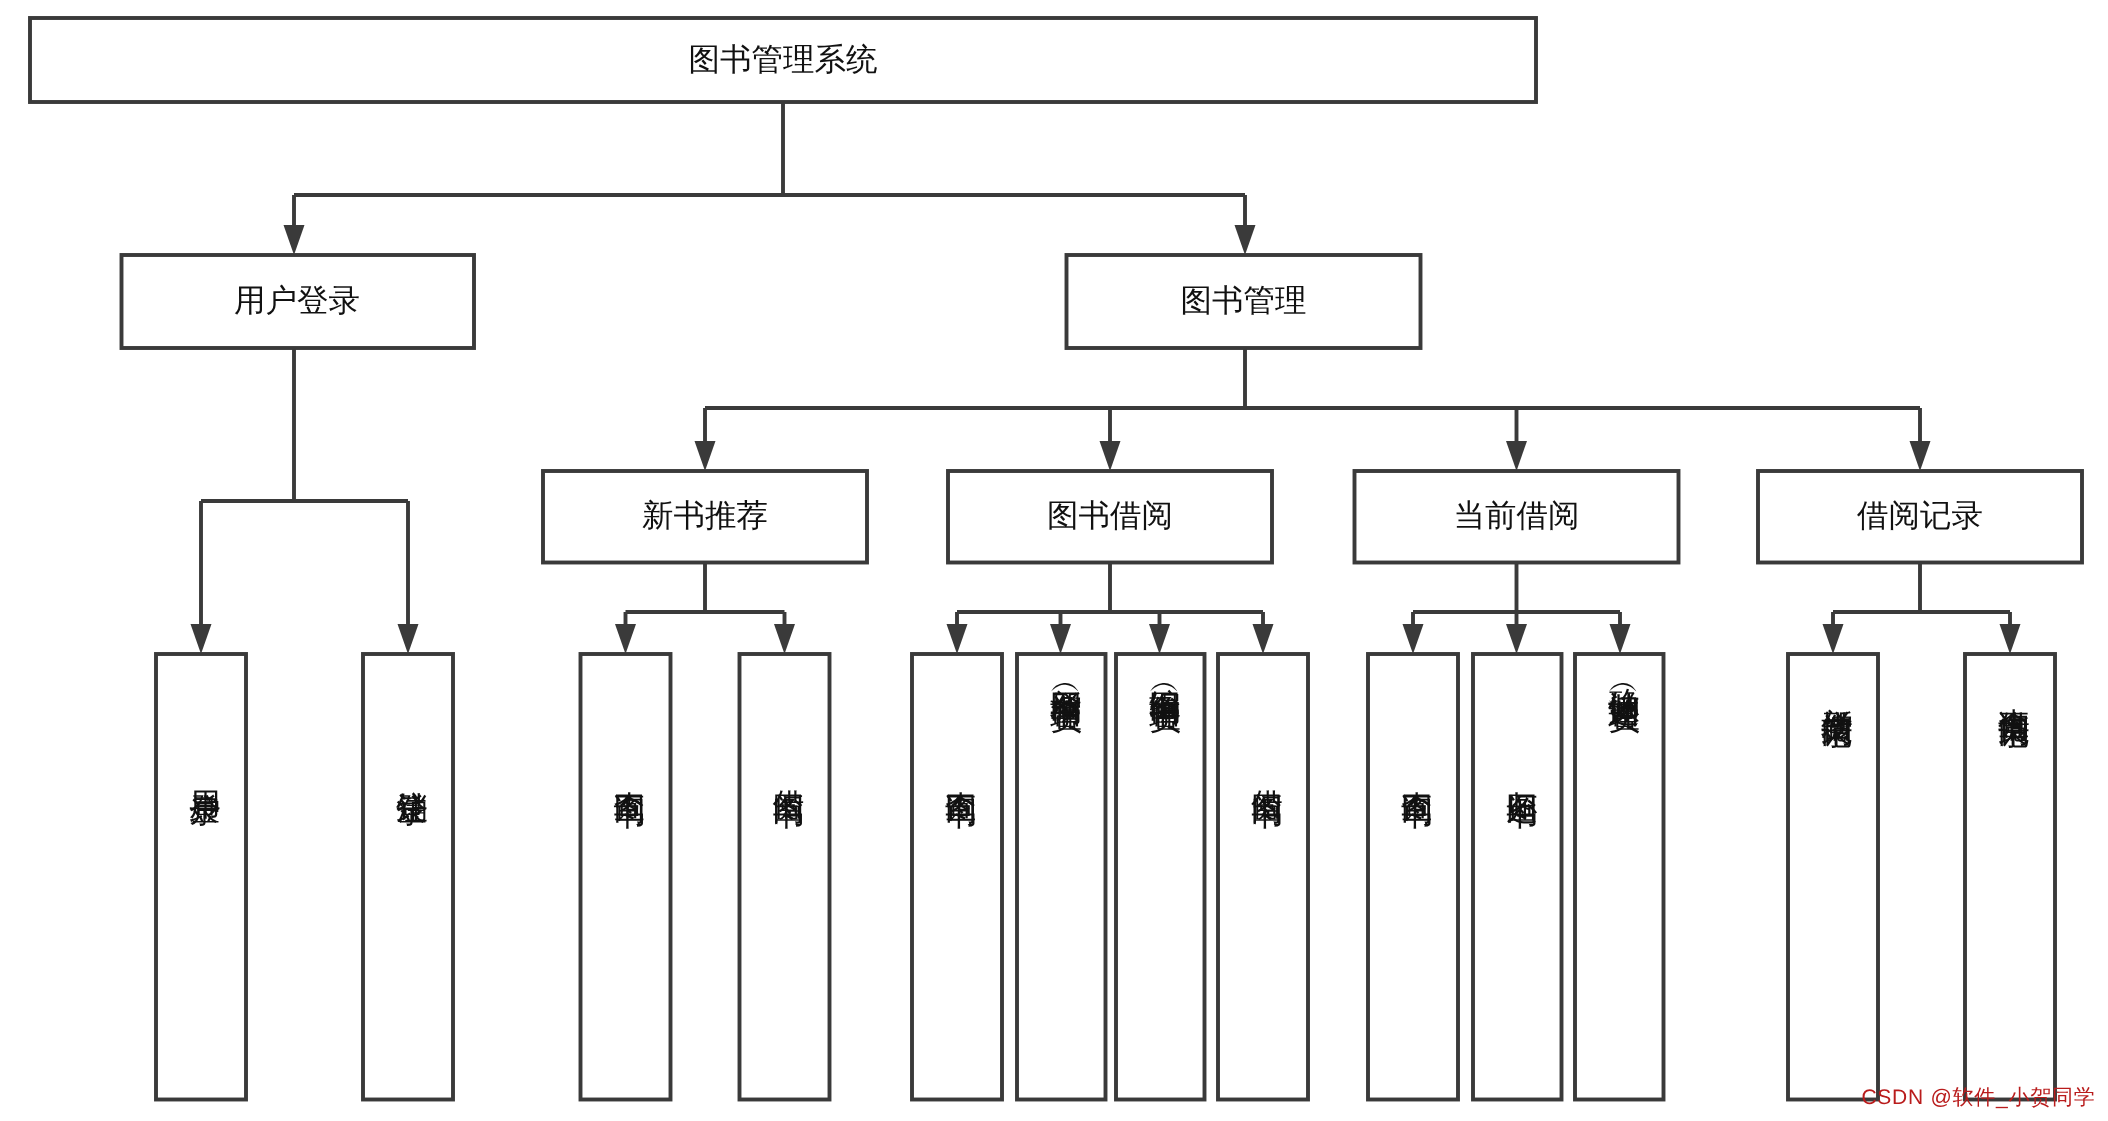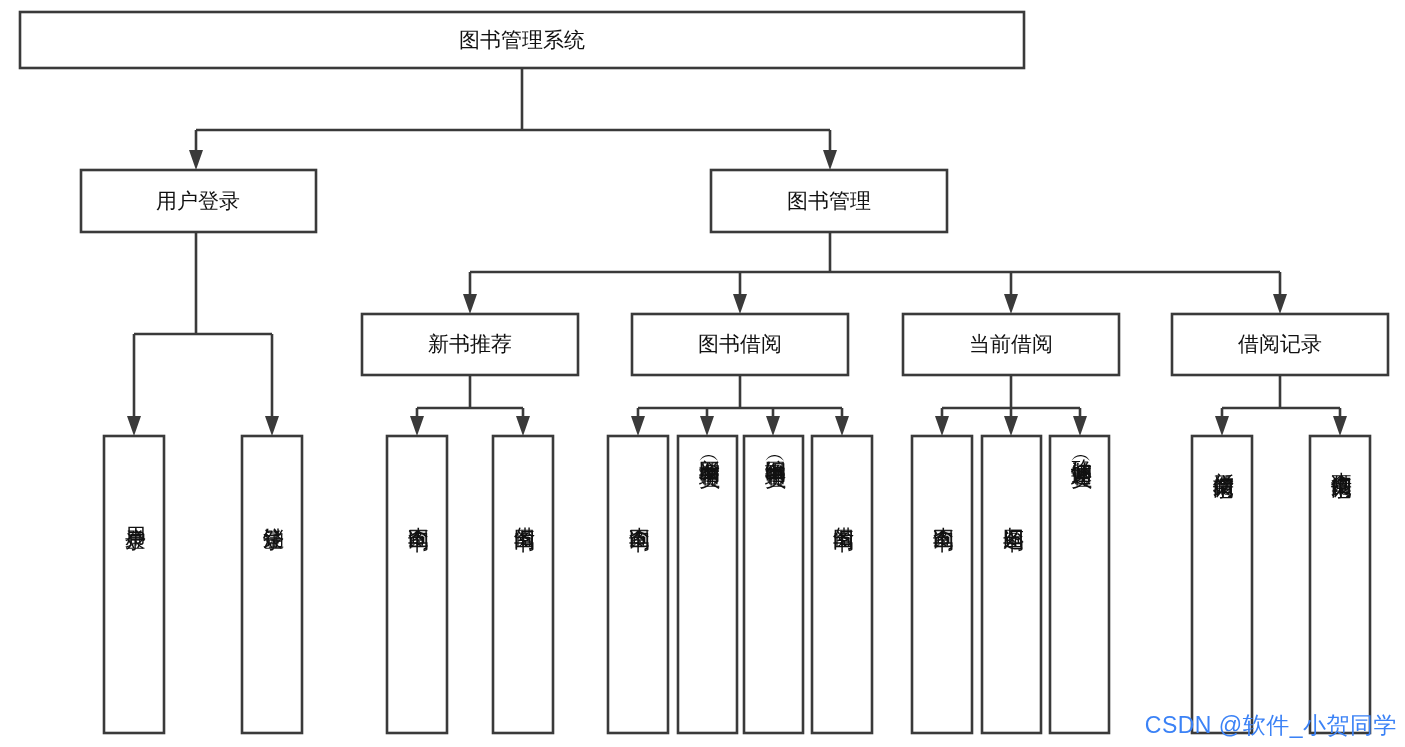--- a/index.html
+++ b/index.html
@@ -58,22 +58,22 @@
     color: #111111;
     letter-spacing: 1.5px;
     white-space: nowrap;
     pointer-events: none;
   }
   .watermark {
     position: absolute;
     right: 8px;
     bottom: 6px;
     font-family: "Liberation Sans", "DejaVu Sans", sans-serif;
-    font-size: 23px;
-    color: #3b82f6;
+    font-size: 14px;
+    color: #b91c1c;
     letter-spacing: 0.5px;
     white-space: nowrap;
   }
 </style>
 </head>
 <body>
 
 <div id="diagram-root">
 
   <svg class="diagram" viewBox="0 0 1405 747">

